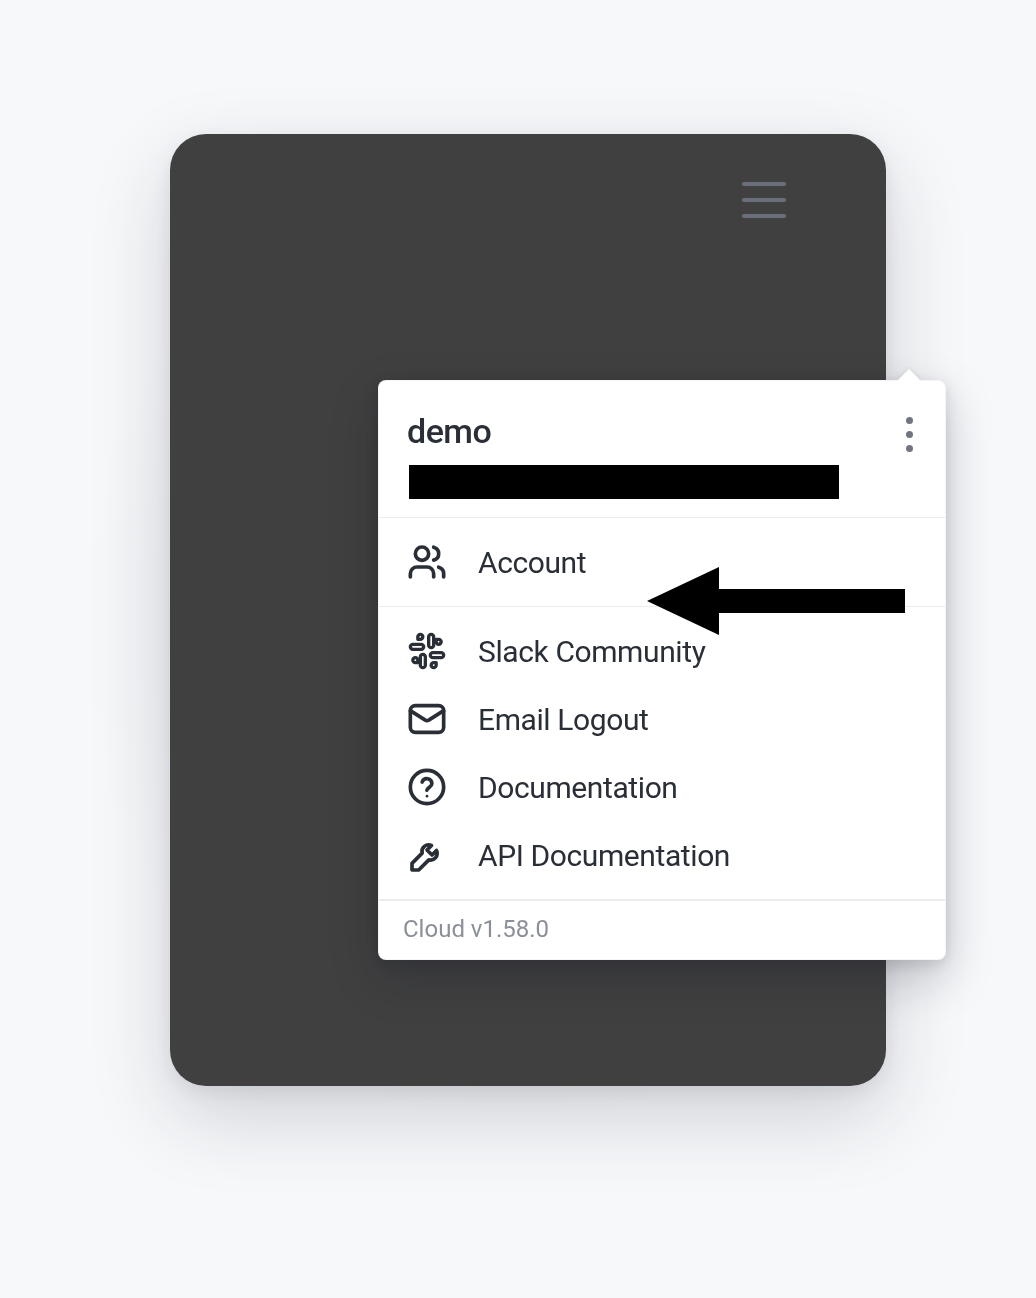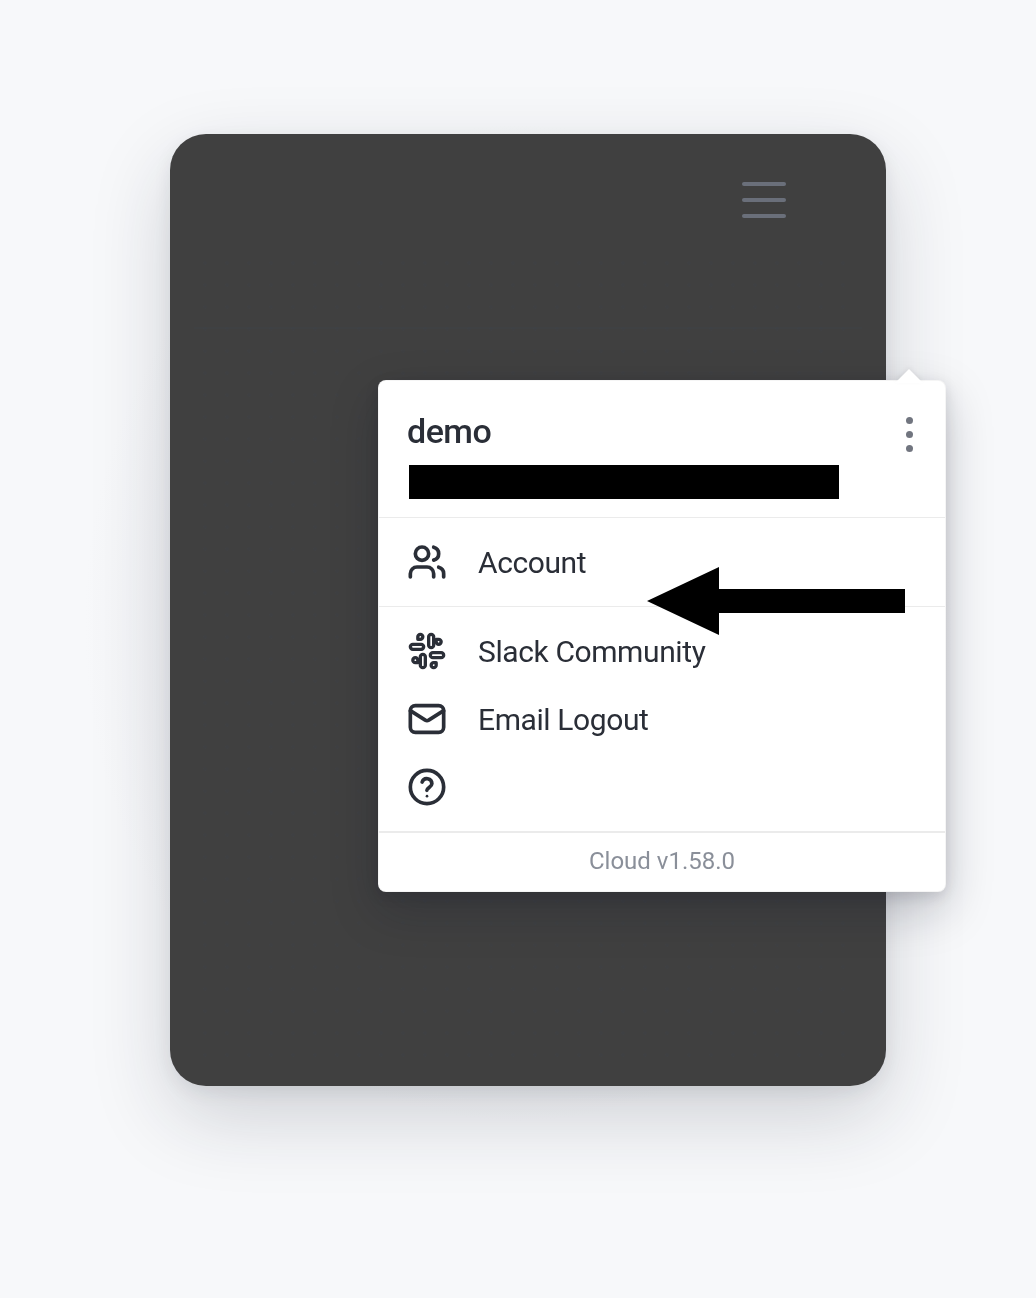--- a/index.html
+++ b/index.html
@@ -132,21 +132,21 @@
       justify-content: center;
       flex-shrink: 0;
     }
     .menu-item .label {
       font-size: 30px;
       font-weight: 400;
       color: #2a2e37;
       letter-spacing: -0.4px;
     }
     .menu-footer {
-      text-align: center;
+      text-align: left;
       padding: 14px 24px 16px 24px;
       font-size: 24px;
       color: #8a8f99;
       border-top: 1px solid rgba(0,0,0,0.08);
     }
     
     .arrow {
       position: absolute;
       top: 186px;
       left: 268px;
@@ -223,20 +223,29 @@
         <span class="label">Email Logout</span>
       </div>
       <div class="menu-item">
         <span class="icon-slot">
           <svg viewBox="0 0 24 24" width="40" height="40" fill="none" stroke="#2a2e37" stroke-width="2.2" stroke-linecap="round" stroke-linejoin="round">
             <circle cx="12" cy="12" r="10"></circle>
             <path d="M9.1 9a3 3 0 0 1 5.83 1c0 2-3 2.5-3 4"></path>
             <circle cx="12" cy="17.5" r="0.8" fill="#2a2e37" stroke="none"></circle>
           </svg>
         </span>
+        <span class="label">Documentation</span>
+      </div>
+      <div class="menu-item">
+        <span class="icon-slot">
+          <svg viewBox="0 0 24 24" width="40" height="40" fill="none" stroke="#2a2e37" stroke-width="2.2" stroke-linecap="round" stroke-linejoin="round">
+            <path d="M14.7 6.3a4 4 0 0 0-5.6 4.6L3 17v4h4l6.1-6.1a4 4 0 0 0 4.6-5.6L15 12l-3-3 2.7-2.7z"></path>
+          </svg>
+        </span>
+        <span class="label">API Documentation</span>
       </div>
     </div>
 
 
     <div class="menu-footer">Cloud v1.58.0</div>
 
     <div class="arrow">
       <svg viewBox="0 0 258 68" width="258" height="68">
         <polygon points="0,34 72,0 72,22 258,22 258,46 72,46 72,68" fill="#000000"></polygon>
       </svg>

